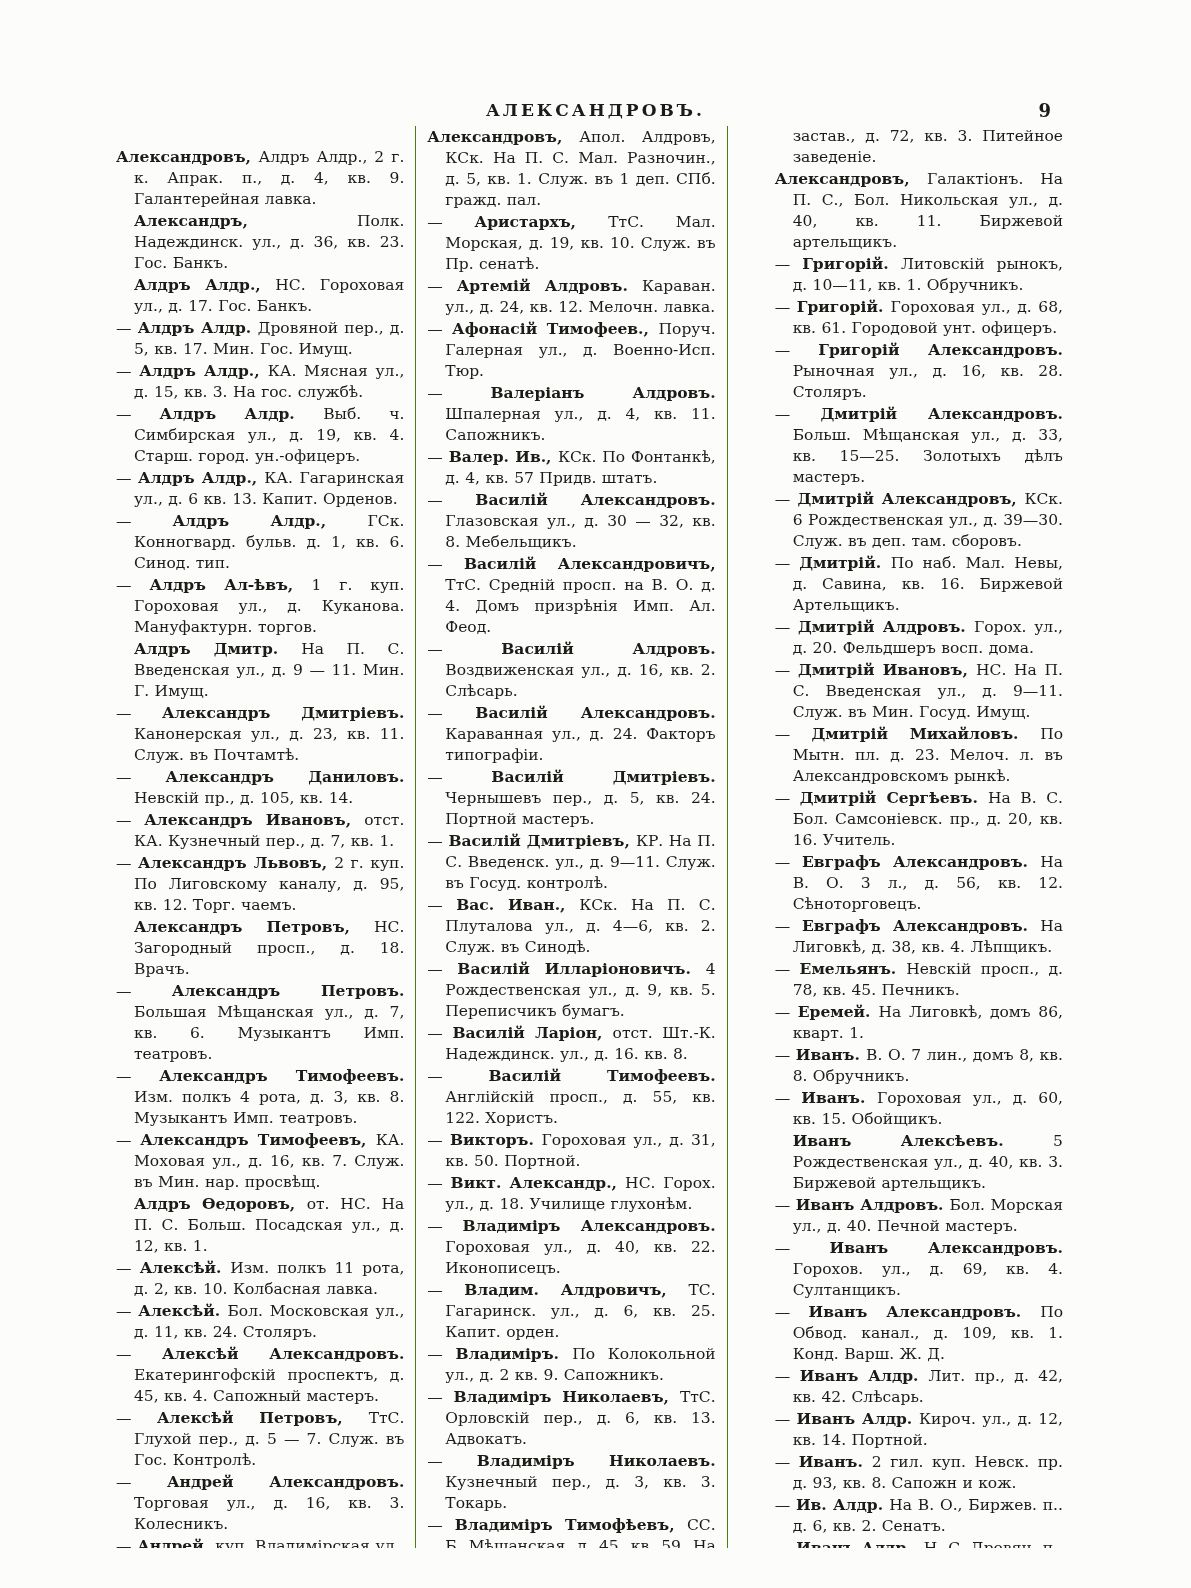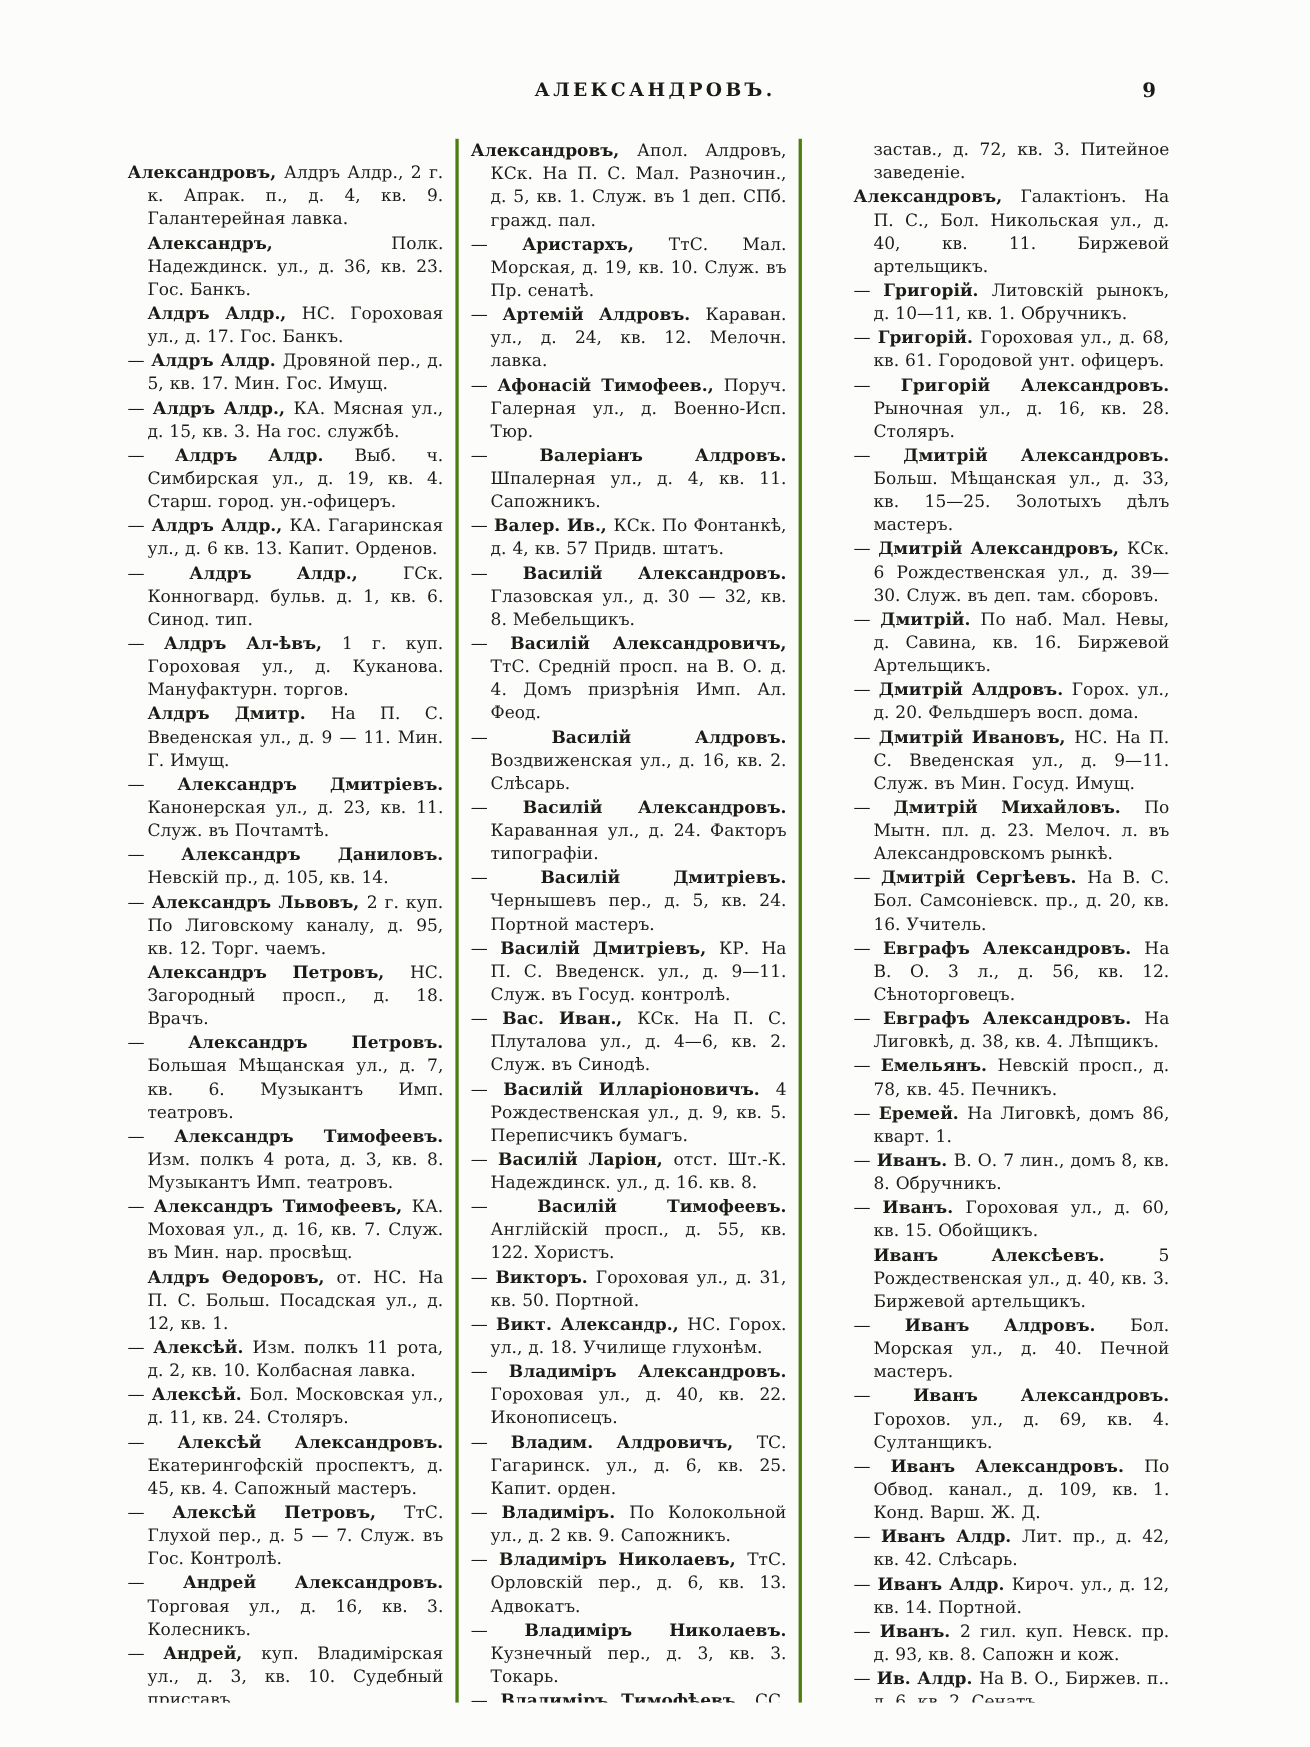--- a/index.html
+++ b/index.html
@@ -16,21 +16,21 @@
   }
   .page {
     position: relative;
     width: 1191px;
     height: 1588px;
     box-sizing: border-box;
     padding: 86px 132px 40px 116px;
   }
   .page-header {
     position: absolute;
-    top: 72px;
+    top: 100px;
     left: 0;
     width: 1191px;
     height: 26px;
   }
   .running-title {
     position: absolute;
     left: 0;
     right: 0;
     text-align: center;
     font-size: 17px;
@@ -55,21 +55,21 @@
     overflow: hidden;
   }
   .column {
     flex: 1 1 0;
     padding: 0 11px;
     box-sizing: border-box;
     overflow: hidden;
   }
   .column:first-child { padding-left: 0; margin-top: 20px; }
   .column:last-child  { padding-right: 0; padding-left: 47px; }
-  .column + .column { border-left: 3px solid #4d7c0f; }
+  .column + .column { border-left: 1px solid #4d7c0f; }
   .entry {
     margin: 0;
     font-size: 15.5px;
     line-height: 21px;
     text-align: justify;
     padding-left: 18px;
     text-indent: -18px;
     word-spacing: 0.5px;
   }
   .entry.indent {
@@ -94,20 +94,21 @@
         <p class="entry indent"><span class="name">Алдръ Алдр., </span><span class="rest">НС. Гороховая ул., д. 17. Гос. Банкъ.</span></p>
         <p class="entry"><span class="dash">— </span><span class="name">Алдръ Алдр. </span><span class="rest">Дровяной пер., д. 5, кв. 17. Мин. Гос. Имущ.</span></p>
         <p class="entry"><span class="dash">— </span><span class="name">Алдръ Алдр., </span><span class="rest">КА. Мясная ул., д. 15, кв. 3. На гос. службѣ.</span></p>
         <p class="entry"><span class="dash">— </span><span class="name">Алдръ Алдр. </span><span class="rest">Выб. ч. Симбирская ул., д. 19, кв. 4. Старш. город. ун.-офицеръ.</span></p>
         <p class="entry"><span class="dash">— </span><span class="name">Алдръ Алдр., </span><span class="rest">КА. Гагаринская ул., д. 6 кв. 13. Капит. Орденов.</span></p>
         <p class="entry"><span class="dash">— </span><span class="name">Алдръ Алдр., </span><span class="rest">ГСк. Конногвард. бульв. д. 1, кв. 6. Синод. тип.</span></p>
         <p class="entry"><span class="dash">— </span><span class="name">Алдръ Ал-ѣвъ, </span><span class="rest">1 г. куп. Гороховая ул., д. Куканова. Мануфактурн. торгов.</span></p>
         <p class="entry indent"><span class="name">Алдръ Дмитр. </span><span class="rest">На П. С. Введенская ул., д. 9 — 11. Мин. Г. Имущ.</span></p>
         <p class="entry"><span class="dash">— </span><span class="name">Александръ Дмитріевъ. </span><span class="rest">Канонерская ул., д. 23, кв. 11. Служ. въ Почтамтѣ.</span></p>
         <p class="entry"><span class="dash">— </span><span class="name">Александръ Даниловъ. </span><span class="rest">Невскій пр., д. 105, кв. 14.</span></p>
+        <p class="entry"><span class="dash">— </span><span class="name">Александръ Ивановъ, </span><span class="rest">отст. КА. Кузнечный пер., д. 7, кв. 1.</span></p>
         <p class="entry"><span class="dash">— </span><span class="name">Александръ Львовъ, </span><span class="rest">2 г. куп. По Лиговскому каналу, д. 95, кв. 12. Торг. чаемъ.</span></p>
         <p class="entry indent"><span class="name">Александръ Петровъ, </span><span class="rest">НС. Загородный просп., д. 18. Врачъ.</span></p>
         <p class="entry"><span class="dash">— </span><span class="name">Александръ Петровъ. </span><span class="rest">Большая Мѣщанская ул., д. 7, кв. 6. Музыкантъ Имп. театровъ.</span></p>
         <p class="entry"><span class="dash">— </span><span class="name">Александръ Тимофеевъ. </span><span class="rest">Изм. полкъ 4 рота, д. 3, кв. 8. Музыкантъ Имп. театровъ.</span></p>
         <p class="entry"><span class="dash">— </span><span class="name">Александръ Тимофеевъ, </span><span class="rest">КА. Моховая ул., д. 16, кв. 7. Служ. въ Мин. нар. просвѣщ.</span></p>
         <p class="entry indent"><span class="name">Алдръ Ѳедоровъ, </span><span class="rest">от. НС. На П. С. Больш. Посадская ул., д. 12, кв. 1.</span></p>
         <p class="entry"><span class="dash">— </span><span class="name">Алексѣй. </span><span class="rest">Изм. полкъ 11 рота, д. 2, кв. 10. Колбасная лавка.</span></p>
         <p class="entry"><span class="dash">— </span><span class="name">Алексѣй. </span><span class="rest">Бол. Московская ул., д. 11, кв. 24. Столяръ.</span></p>
         <p class="entry"><span class="dash">— </span><span class="name">Алексѣй Александровъ. </span><span class="rest">Екатерингофскій проспектъ, д. 45, кв. 4. Сапожный мастеръ.</span></p>
         <p class="entry"><span class="dash">— </span><span class="name">Алексѣй Петровъ, </span><span class="rest">ТтС. Глухой пер., д. 5 — 7. Служ. въ Гос. Контролѣ.</span></p>

